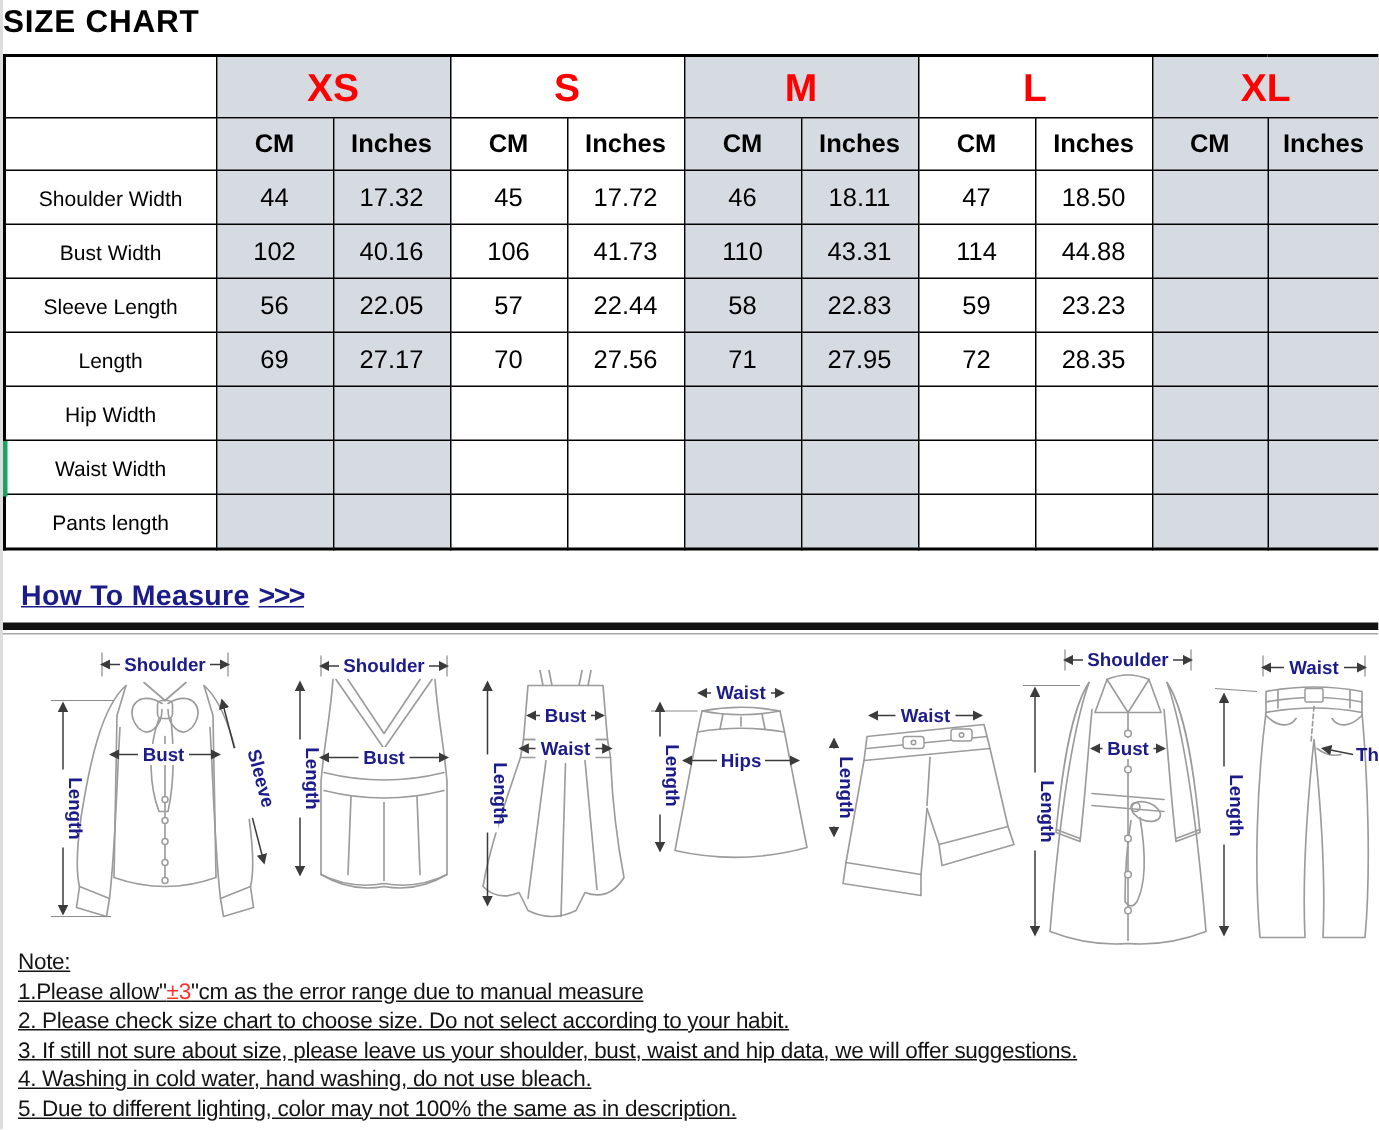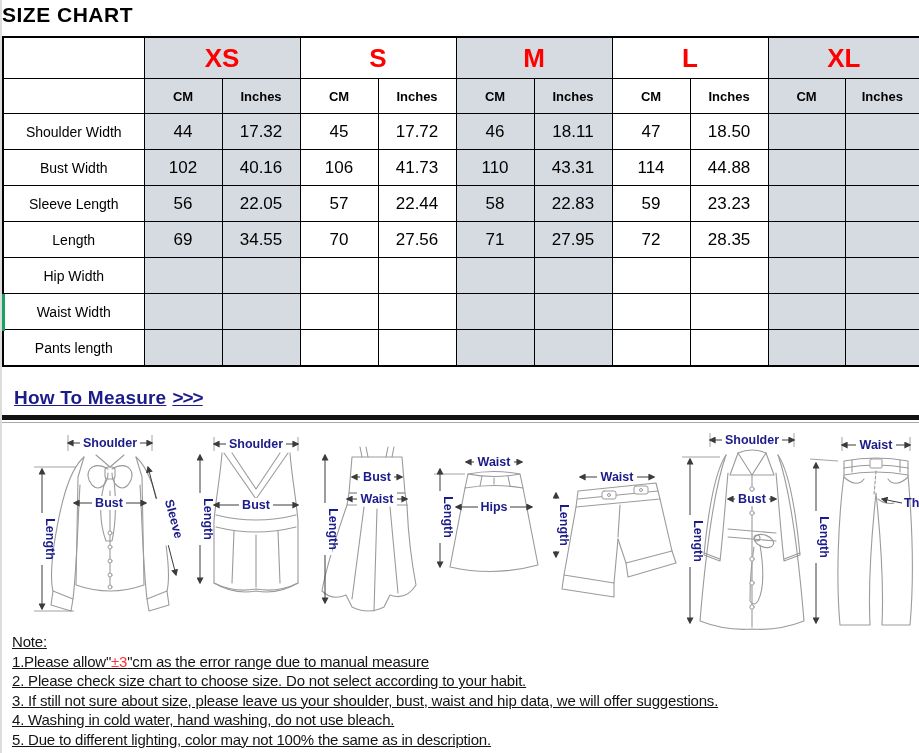--- a/index.html
+++ b/index.html
@@ -7,21 +7,21 @@
         border-left:2px solid #ddd;box-sizing:border-box;
         font-family:"Liberation Sans",sans-serif;color:#000;}
   .title{position:absolute;top:3px;left:0;width:100%;
          font-size:21px;font-weight:bold;letter-spacing:.5px;}
   
   table.size-table{position:absolute;top:36px;left:0;width:917px;border-collapse:collapse;
                    table-layout:fixed;border:2px solid #000;}
   table.size-table td{border:1px solid #000;text-align:center;vertical-align:middle;
                       padding:0;overflow:hidden;}
   td.size-h{height:40px;font-size:26px;font-weight:600;color:#fe0000;}
-  td.unit{height:34px;font-size:13px;font-weight:bold;}
+  td.unit{height:34px;font-size:17px;font-weight:bold;}
   td.row-label{height:35px;font-size:14px;}
   td.val{height:35px;font-size:17px;}
   .shade{background:#d6dbe2;}
   .sel-bar{position:absolute;left:0;top:294px;width:3px;height:37px;background:#1aa260;}
   
   .htm{position:absolute;top:387px;left:12px;color:#1b1b8a;font-size:19px;font-weight:bold;
        letter-spacing:.2px;text-decoration:underline;}
   .htm .arrows{margin-left:6px;letter-spacing:-1px;}
   .rule-black{position:absolute;top:415px;left:0;width:919px;height:5px;background:#121212;}
   .rule-gray{position:absolute;top:422px;left:0;width:919px;height:1px;background:#a8a8a8;}
@@ -120,21 +120,21 @@
           <td class="val shade">58</td>
           <td class="val shade">22.83</td>
           <td class="val">59</td>
           <td class="val">23.23</td>
           <td class="val shade"></td>
           <td class="val shade"></td>
         </tr>
         <tr>
           <td class="row-label">Length</td>
           <td class="val shade">69</td>
-          <td class="val shade">34.55</td>
+          <td class="val shade">27.17</td>
           <td class="val">70</td>
           <td class="val">27.56</td>
           <td class="val shade">71</td>
           <td class="val shade">27.95</td>
           <td class="val">72</td>
           <td class="val">28.35</td>
           <td class="val shade"></td>
           <td class="val shade"></td>
         </tr>
         <tr>

